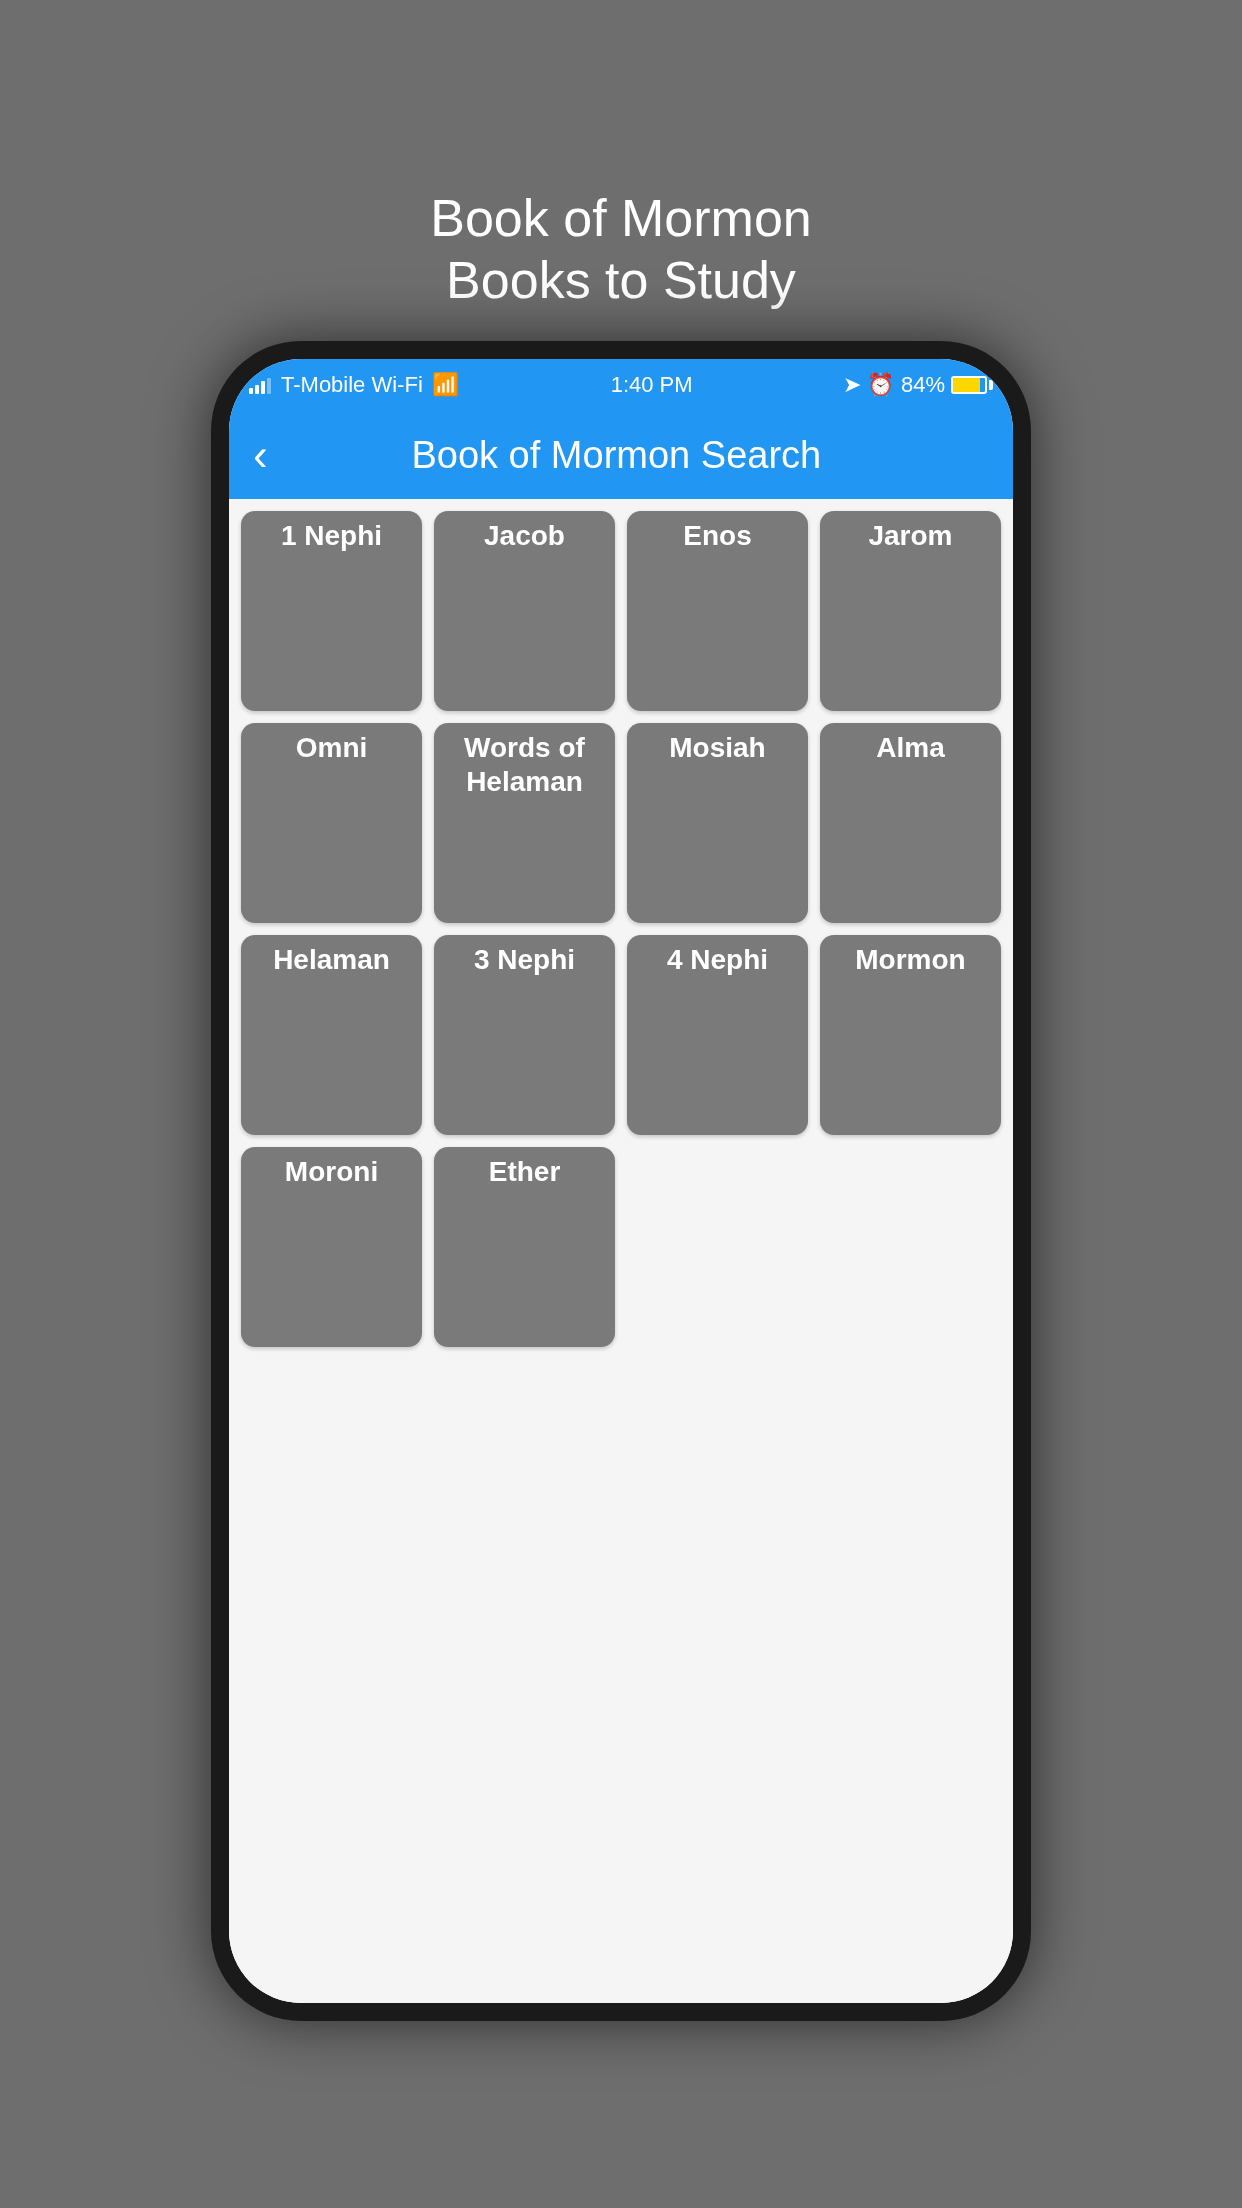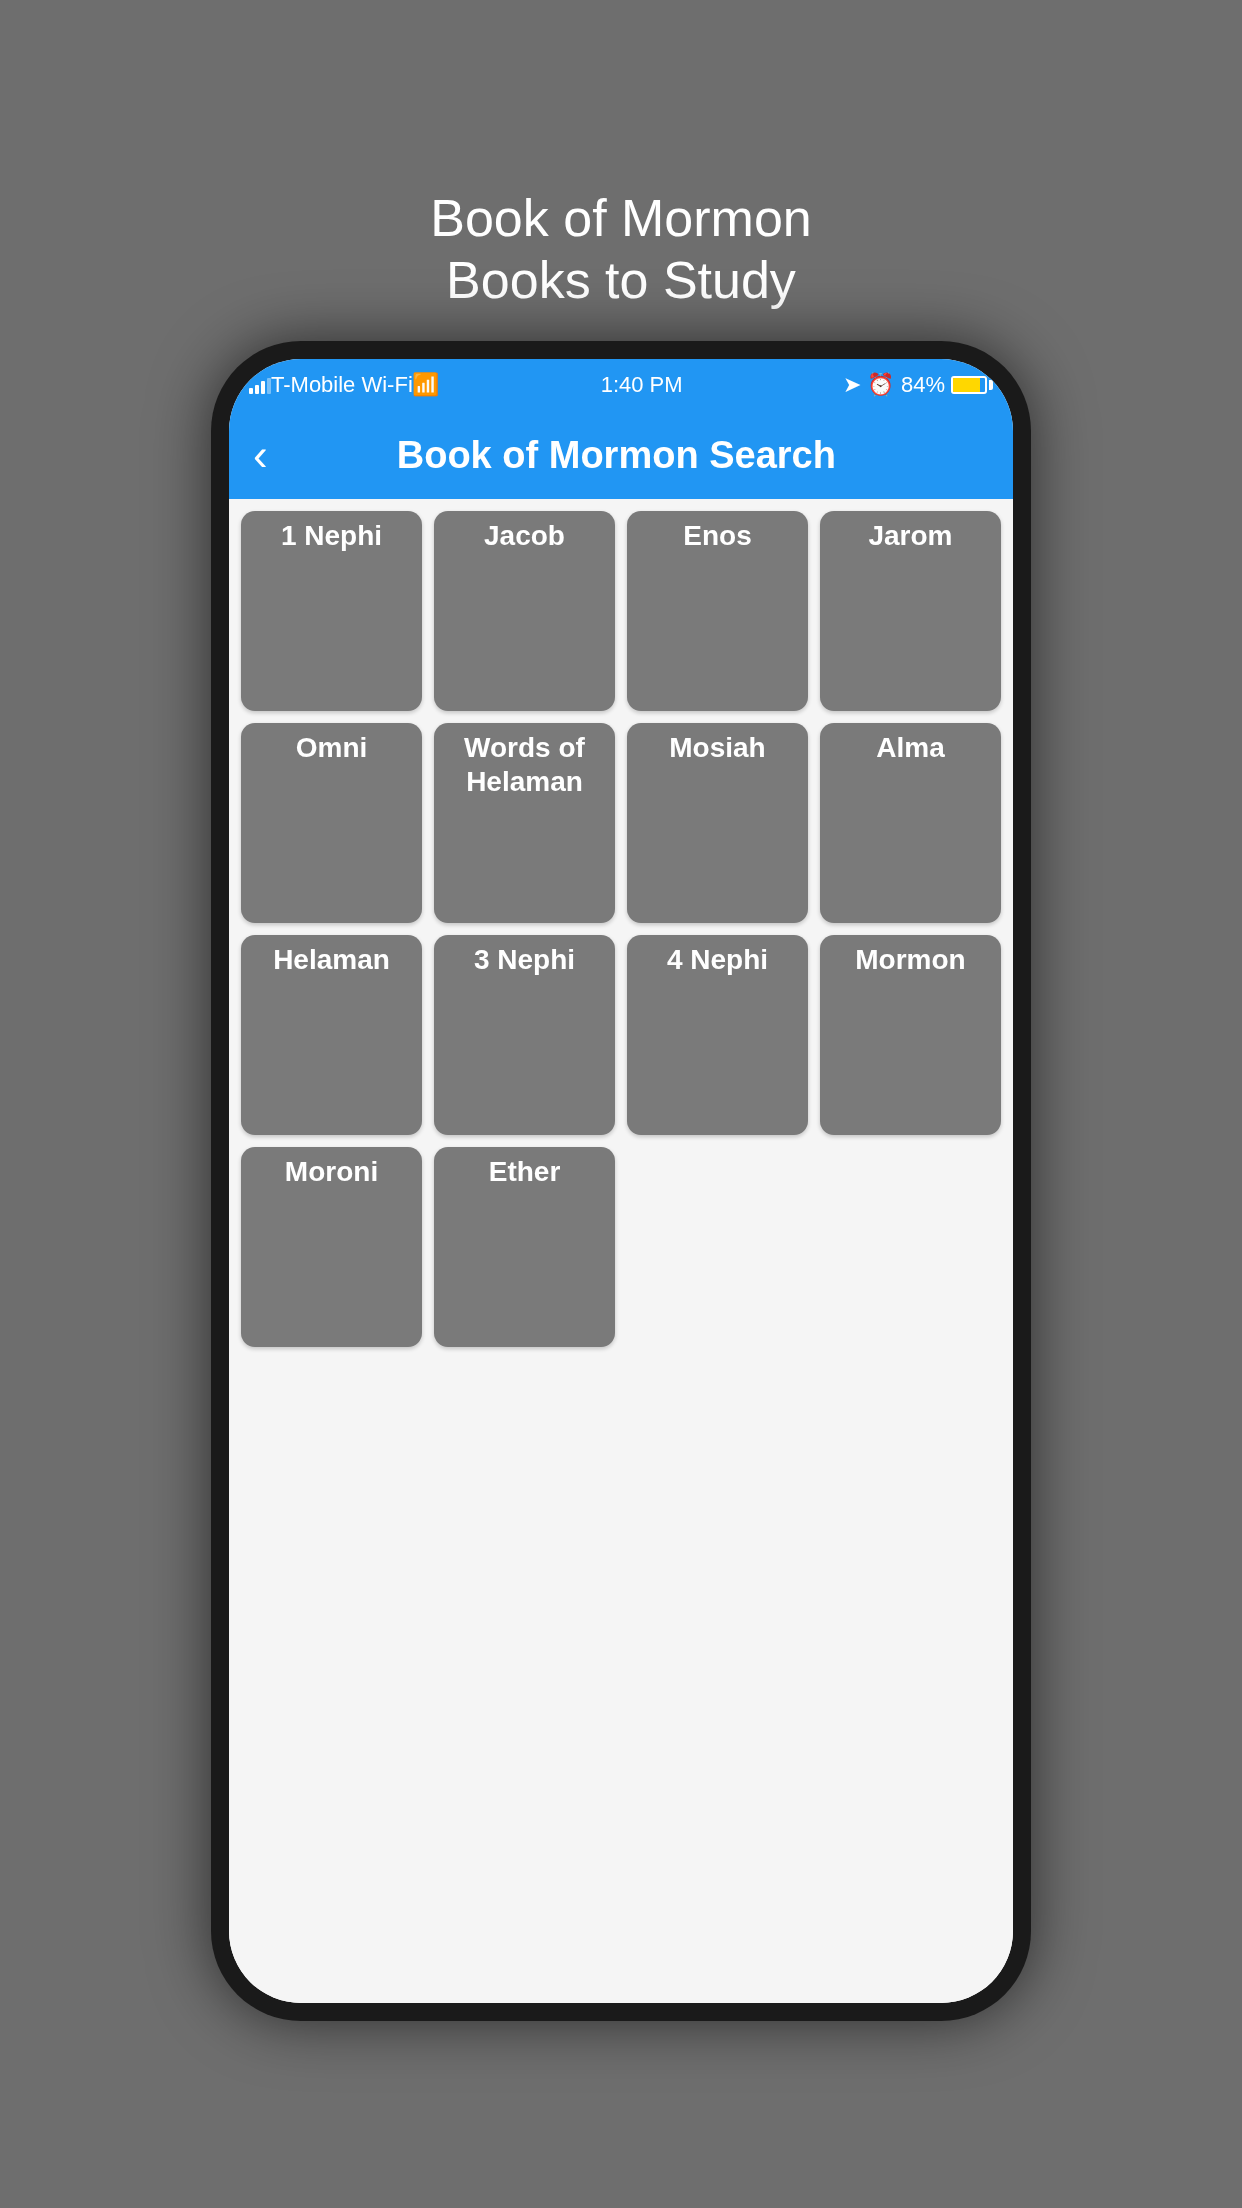--- a/index.html
+++ b/index.html
@@ -54,21 +54,21 @@
       height: 52px;
       display: flex;
       align-items: center;
       padding: 0 20px;
       justify-content: space-between;
       flex-shrink: 0;
     }
     .status-left {
       display: flex;
       align-items: center;
-      gap: 0;
+      gap: 10px;
       color: white;
       font-size: 22px;
       font-weight: 500;
     }
     .signal-bars {
       display: flex;
       align-items: flex-end;
       gap: 2px;
       height: 18px;
     }
@@ -126,21 +126,21 @@
       color: white;
       font-size: 44px;
       font-weight: 300;
       cursor: pointer;
       margin-right: 16px;
       line-height: 1;
     }
     .nav-title {
       color: white;
       font-size: 38px;
-      font-weight: 700;
+      font-weight: 400;
       flex: 1;
       text-align: center;
       margin-right: 40px;
     }
     .content-area {
       flex: 1;
       background-color: #f5f5f5;
       padding: 12px;
       overflow-y: auto;
     }

